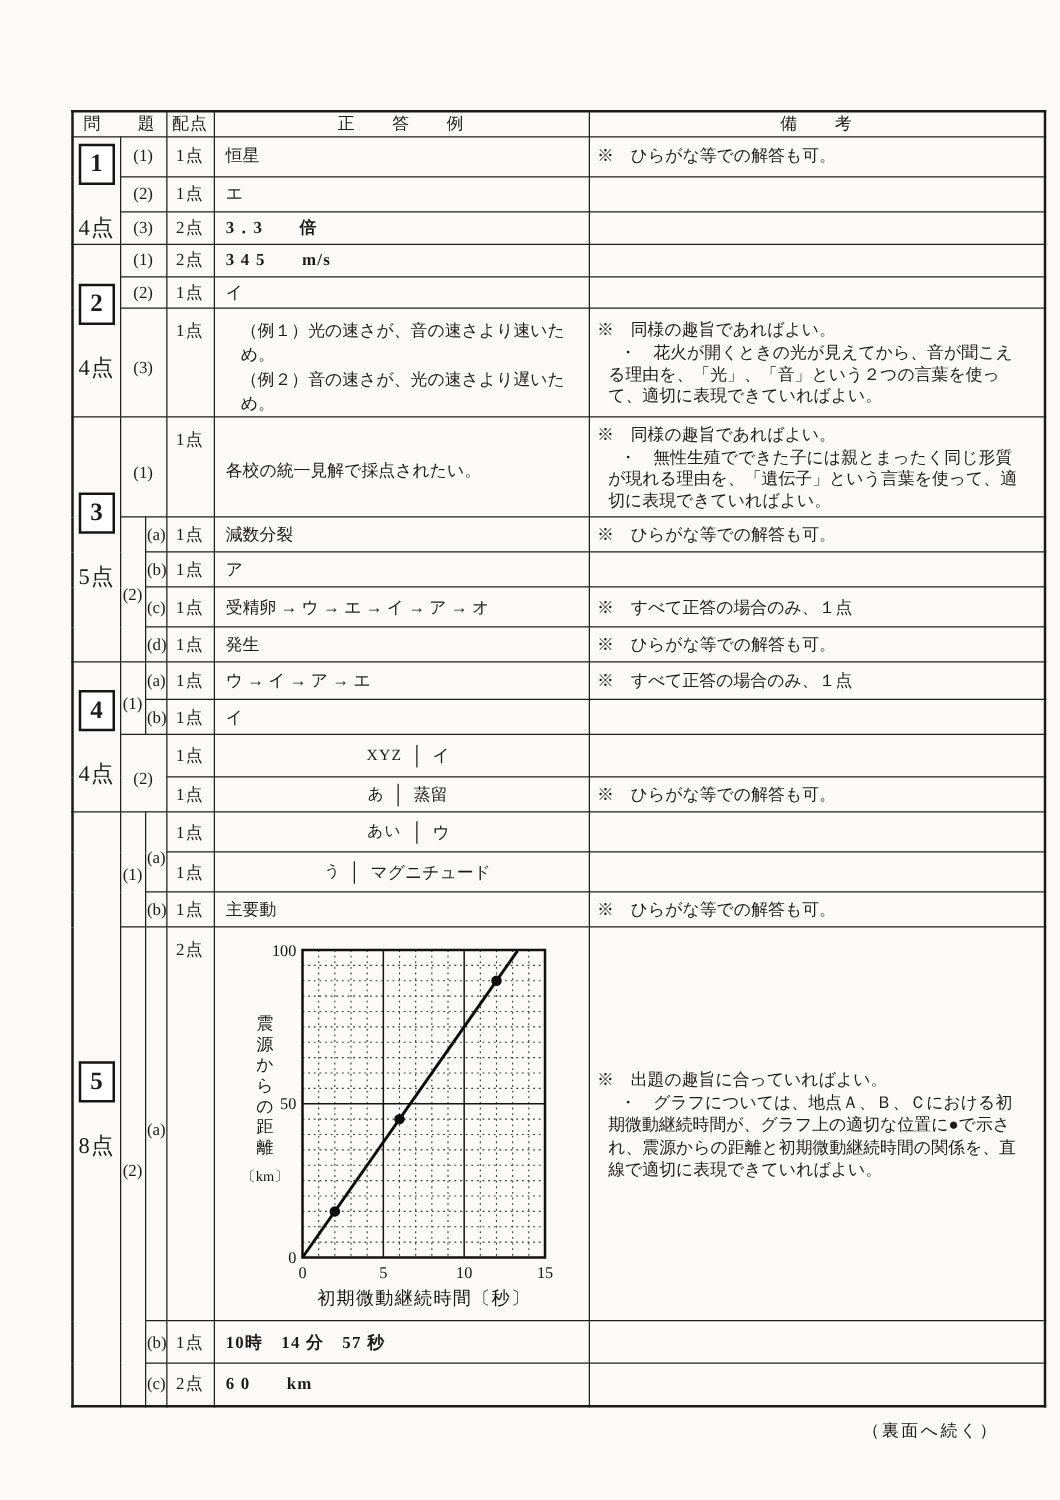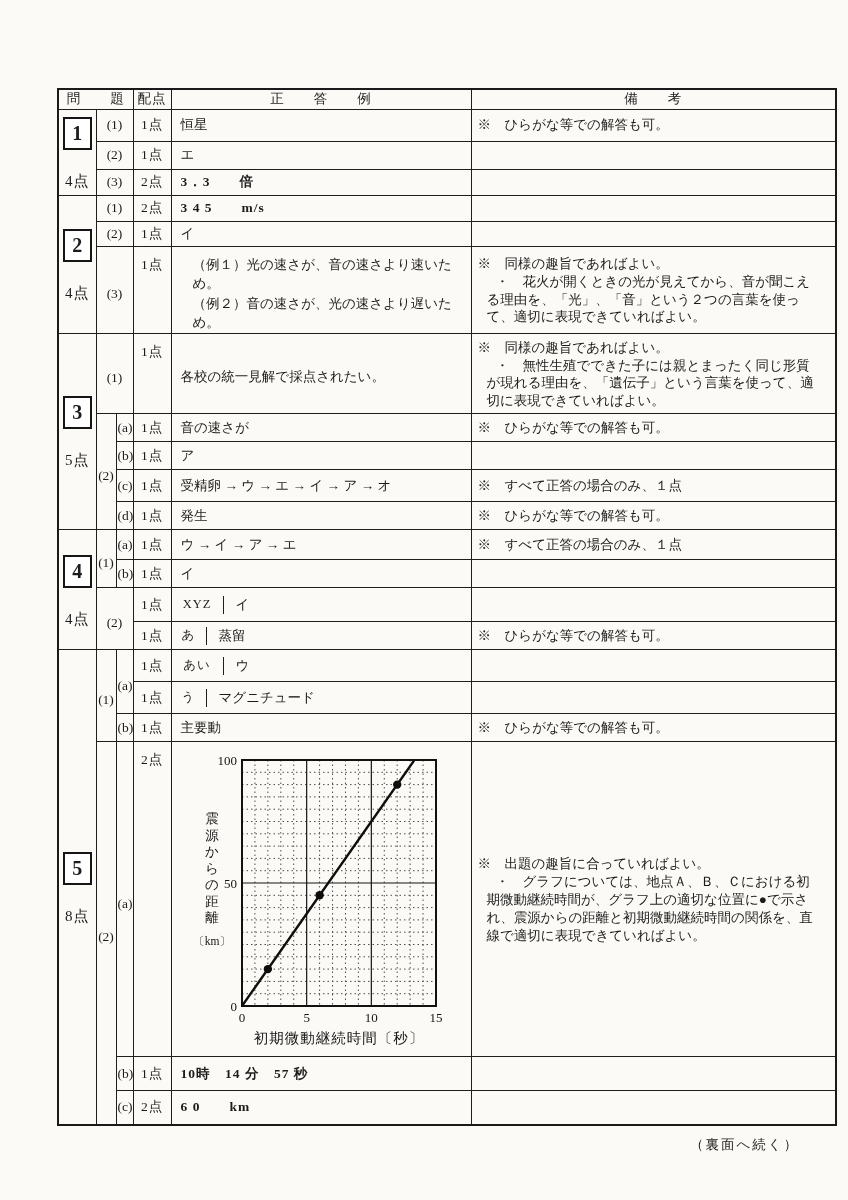--- a/index.html
+++ b/index.html
@@ -43,35 +43,35 @@
     font-weight:normal; font-size:14px; text-align:center;
     height:20px; letter-spacing:1px;
   }
   td.qcell { vertical-align:top; text-align:center; }
   .qbox {
     width:29px; height:33px; margin:4px auto 0;
     border:2.2px solid #151515;
     display:flex; align-items:center; justify-content:center;
     font-size:20px; font-weight:bold; background:#fff;
   }
-  .qtotal { margin-top:22px; font-size:15px; letter-spacing:1px; }
+  .qtotal { margin-top:22px; font-size:18px; letter-spacing:1px; }
   td.sub { font-size:11.5px; text-align:center; padding:0 1px; }
   td.sub.vtop { vertical-align:top; padding-top:9px; }
   td.pts { font-size:12.5px; text-align:center; letter-spacing:1px; }
   td.ans { padding-left:9px; }
   td.ans.vtop { vertical-align:top; padding-top:8px; }
   td.ans .ansline { line-height:1.45; }
   .bold { font-weight:bold; letter-spacing:1px; }
   td.rem { padding:3px 20px 3px 6px; font-size:12.8px; }
   td.rem.vtop { vertical-align:top; padding-top:5px; }
   .rem-star { padding-left:20px; text-indent:-20px; line-height:1.32; }
   .rem-bullet { padding-left:9px; text-indent:9px; line-height:1.32; }
 
   td.split { padding:0; }
-  .split-wrap { display:flex; align-items:stretch; height:100%; }
+  .split-wrap { display:flex; align-items:stretch; height:100%;justify-content:center; }
   .split-label {
     display:flex; align-items:center; justify-content:center;
     border-right:1.6px solid #1e1e1e;
     font-size:12.5px; letter-spacing:1px;
   }
   .w52 { width:52px; } .w35 { width:35px; }
   .split-val { display:flex; align-items:center; padding-left:12px; }
 
   td.graph-cell { vertical-align:top; padding:10px 0 0 24px; }
   #graph-holder svg text {
@@ -166,21 +166,21 @@
       <td class="ans vtop">各校の統一見解で採点されたい。</td>
       <td class="rem vtop">
         <div class="rem-star">※　同様の趣旨であればよい。</div>
         <div class="rem-bullet">・　無性生殖でできた子には親とまったく同じ形質が現れる理由を、「遺伝子」という言葉を使って、適切に表現できていればよい。</div>
       </td>
     </tr>
     <tr style="height:28px">
       <td class="sub vtop" rowspan="4">(2)</td>
       <td class="sub">(a)</td>
       <td class="pts">1点</td>
-      <td class="ans">音の速さが</td>
+      <td class="ans">減数分裂</td>
       <td class="rem">
             <div class="rem-star">※　ひらがな等での解答も可。</div>
           </td>
     </tr>
     <tr style="height:28px">
       <td class="sub">(b)</td>
       <td class="pts">1点</td>
       <td class="ans">ア</td>
       <td class="rem"></td>
     </tr>

